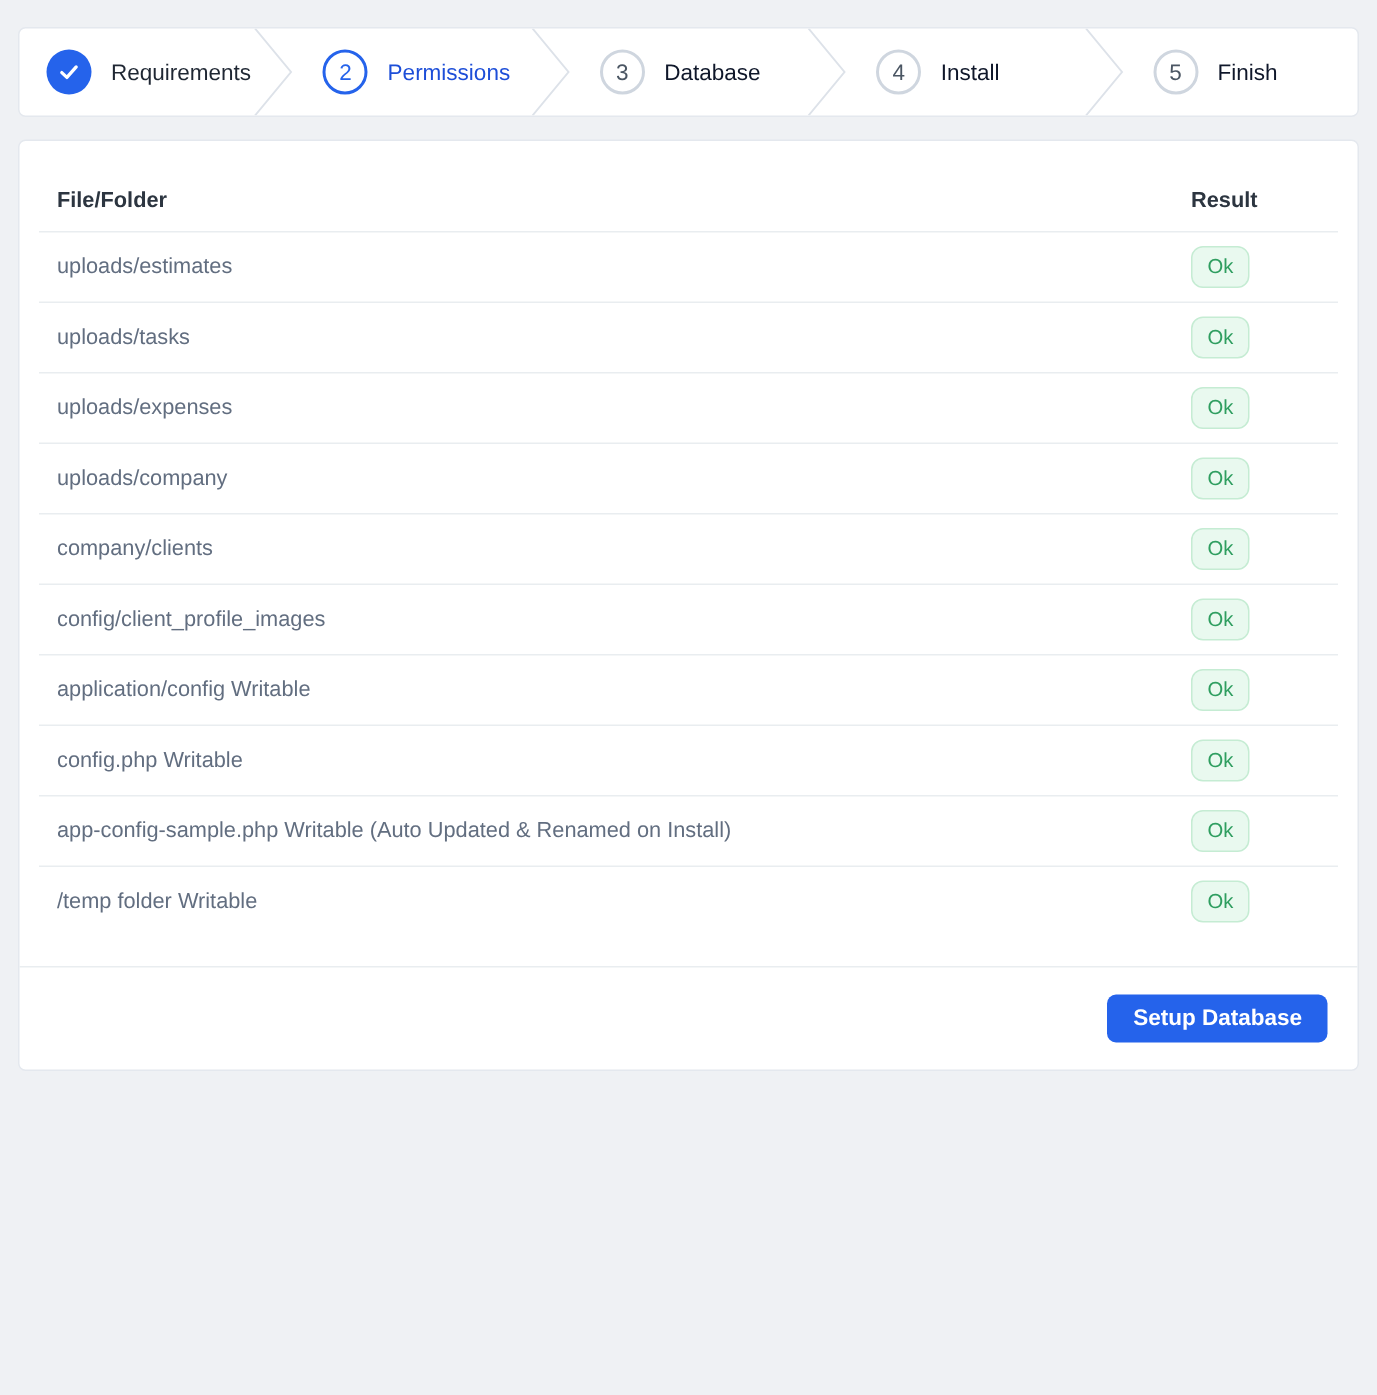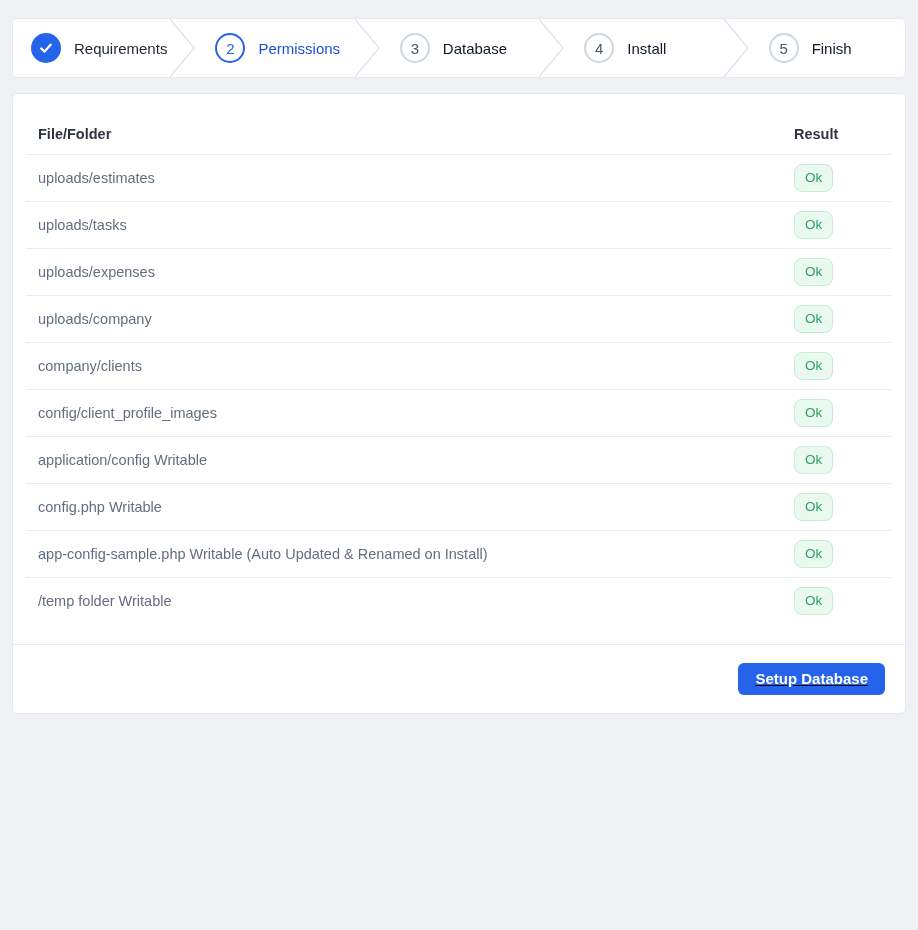--- a/index.html
+++ b/index.html
@@ -81,21 +81,20 @@
     background:#e9f9ef;
     border:1px solid #c5ecd3;
     border-radius:8px;
     line-height:18px;
   }
   .card-footer {
     border-top:1px solid #e9edf0;
     padding:18px 20px;
     display:flex;
     justify-content:flex-end;
-    text-decoration:underline;
   }
   .btn-primary {
     background:#2563eb;
     color:#ffffff;
     border:none;
     border-radius:6px;
     font-family:inherit;
     font-size:15px;
     font-weight:700;
     padding:7px 17px;

